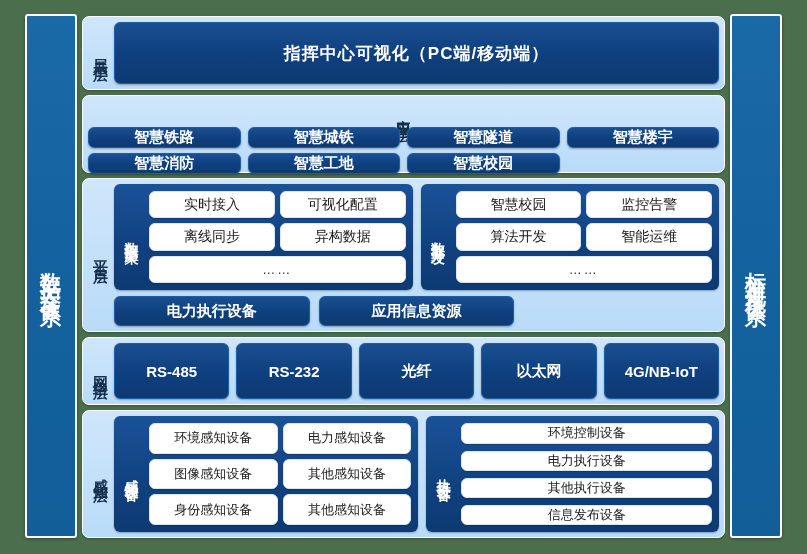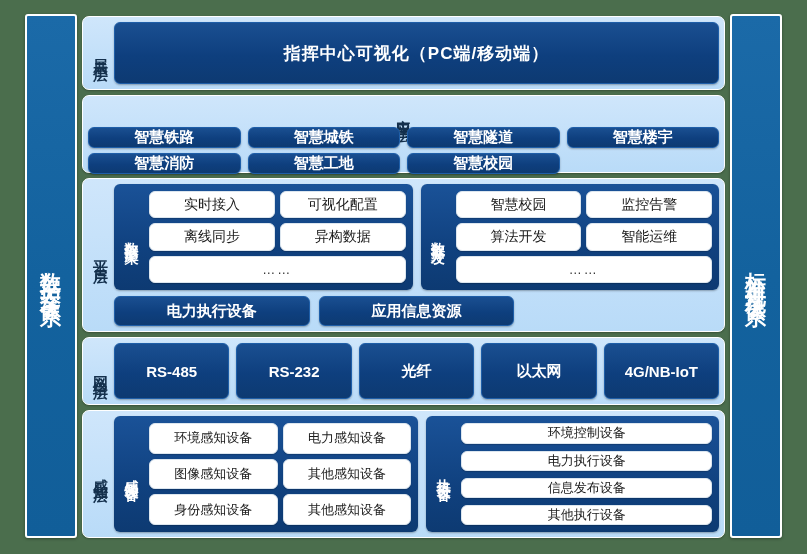--- a/index.html
+++ b/index.html
@@ -309,22 +309,22 @@
             </div>
           </div>
 
           <div class="group">
             <div class="group-title">
               <span>执行设备</span>
             </div>
             <div class="sense-grid-2">
               <div class="whbox">环境控制设备</div>
               <div class="whbox">电力执行设备</div>
+              <div class="whbox">其他执行设备</div>
               <div class="whbox">信息发布设备</div>
-              <div class="whbox">其他执行设备</div>
             </div>
           </div>
         </div>
       </div>
     </div>
 
   </div>
 </div>
 
 </body></html>

